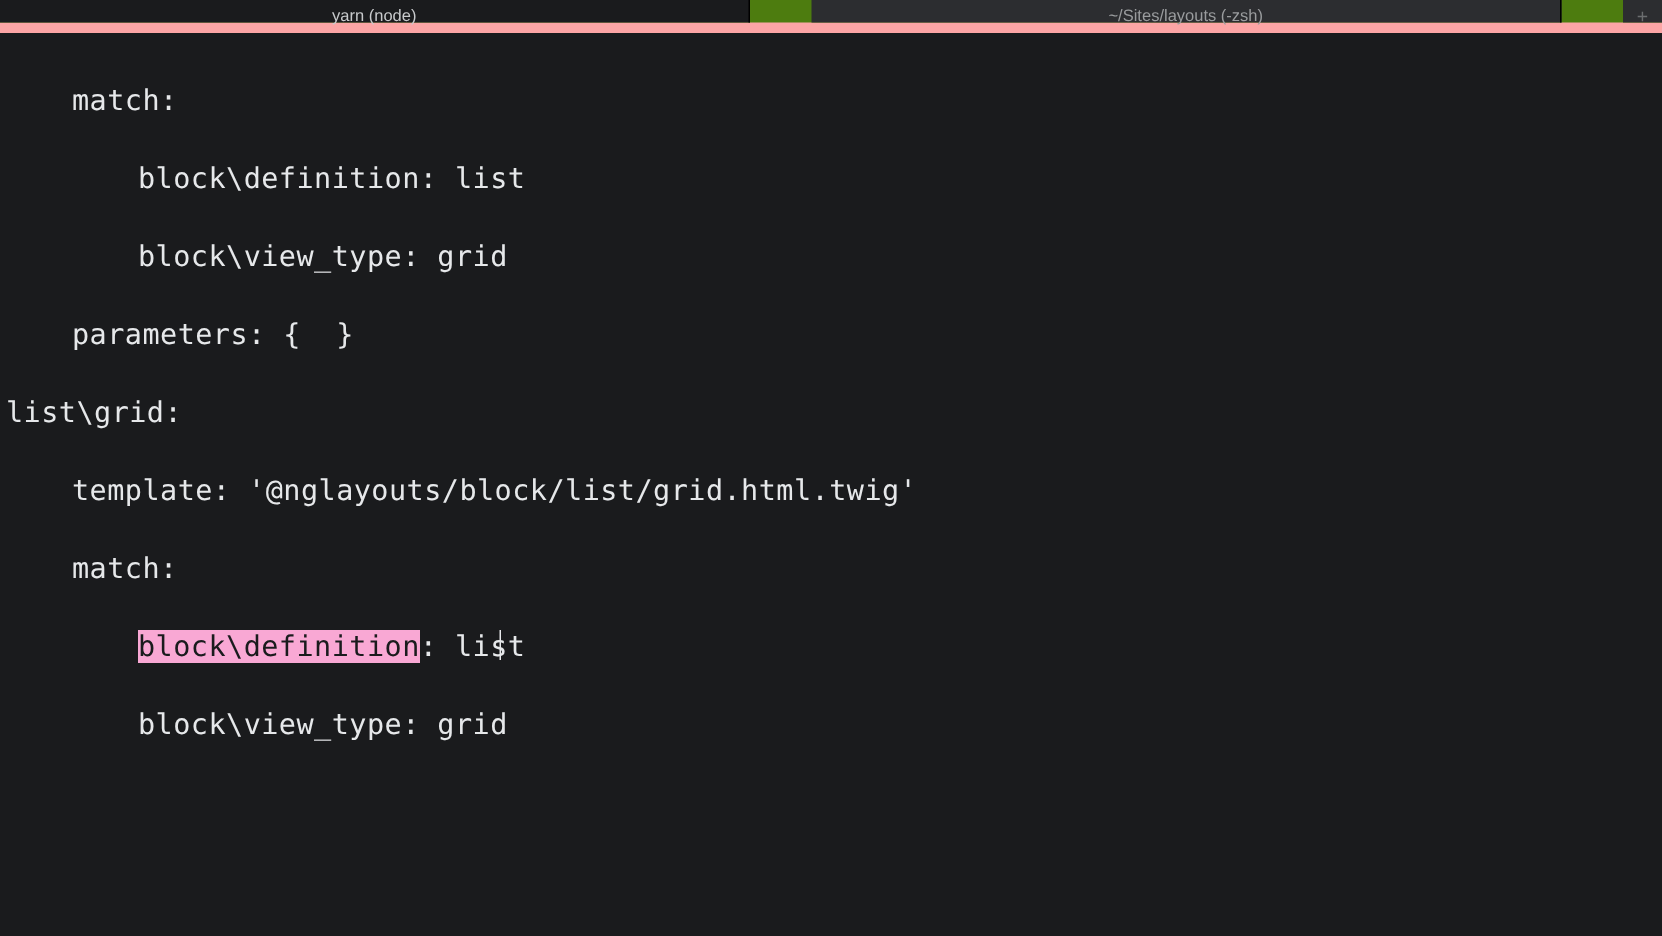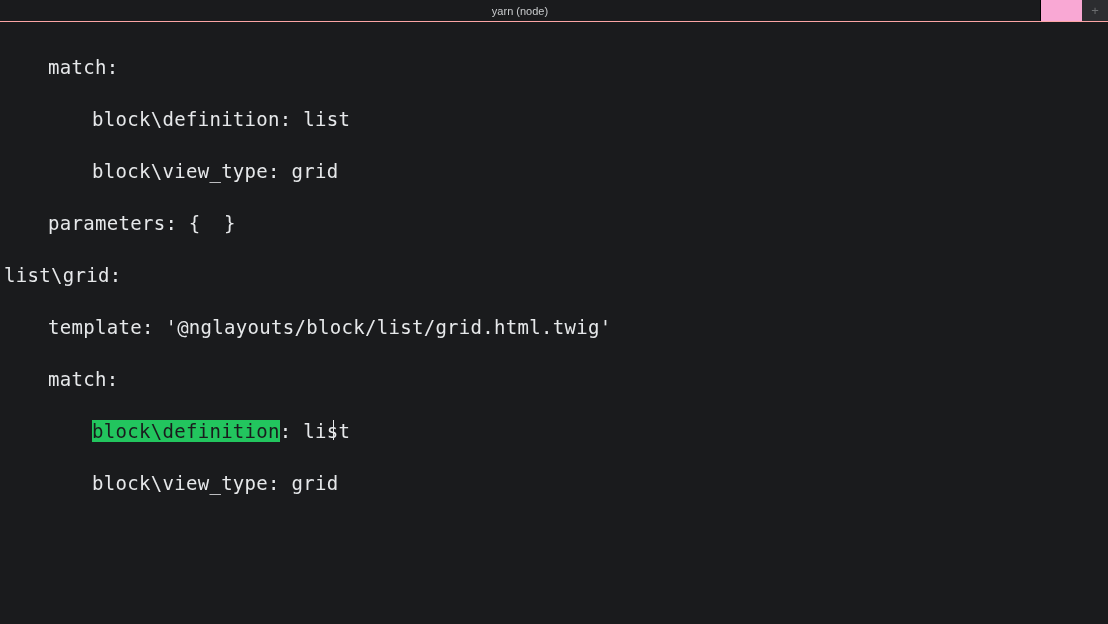--- a/index.html
+++ b/index.html
@@ -6,22 +6,22 @@
   html, body {
     width: 1108px;
     height: 624px;
     overflow: hidden;
     background: #1a1b1d;
     font-family: "SF Mono", "Menlo", "Consolas", monospace;
   }
   .tab-bar {
     display: flex;
     height: 22px;
-    background: #f9a8d4;
-    border-bottom: 1px solid #fca5a5;
+    background: #4d7c0f;
+    border-bottom: 7px solid #fca5a5;
     gap: 41px;
   }
   .tab-bar .tab {
     flex: 1;
     text-align: center;
     font-size: 11px;
     line-height: 22px;
     color: #9a9c9e;
     font-family: -apple-system, "Helvetica Neue", Arial, sans-serif;
     border-right: 1px solid #000;
@@ -45,21 +45,21 @@
     font-size: 19px;
     line-height: 26px;
     color: #e6e8ea;
     white-space: pre;
     letter-spacing: 0.3px;
   }
   .line { display: block; }
   .ind1 { padding-left: 44px; }
   .ind2 { padding-left: 88px; }
   .sel {
-    background: #22c55e;
+    background: #f9a8d4;
     color: #1a1b1d;
   }
   .cursor {
     display: inline-block;
     position: relative;
   }
   .cursor::after {
     content: "";
     position: absolute;
     left: 50%;
@@ -67,20 +67,21 @@
     width: 1px;
     height: 20px;
     background: #e6e8ea;
   }
 </style>
 </head>
 <body>
 
 <div class="tab-bar">
   <div class="tab active">yarn (node)</div>
+  <div class="tab">~/Sites/layouts (-zsh)</div>
   <div class="new-tab">+</div>
 </div>
 
 <div class="terminal">
 <span class="line ind1">match:</span>
 <span class="line ind2">block\definition: list</span>
 <span class="line ind2">block\view_type: grid</span>
 <span class="line ind1">parameters: {  }</span>
 <span class="line">list\grid:</span>
 <span class="line ind1">template: '@nglayouts/block/list/grid.html.twig'</span>

